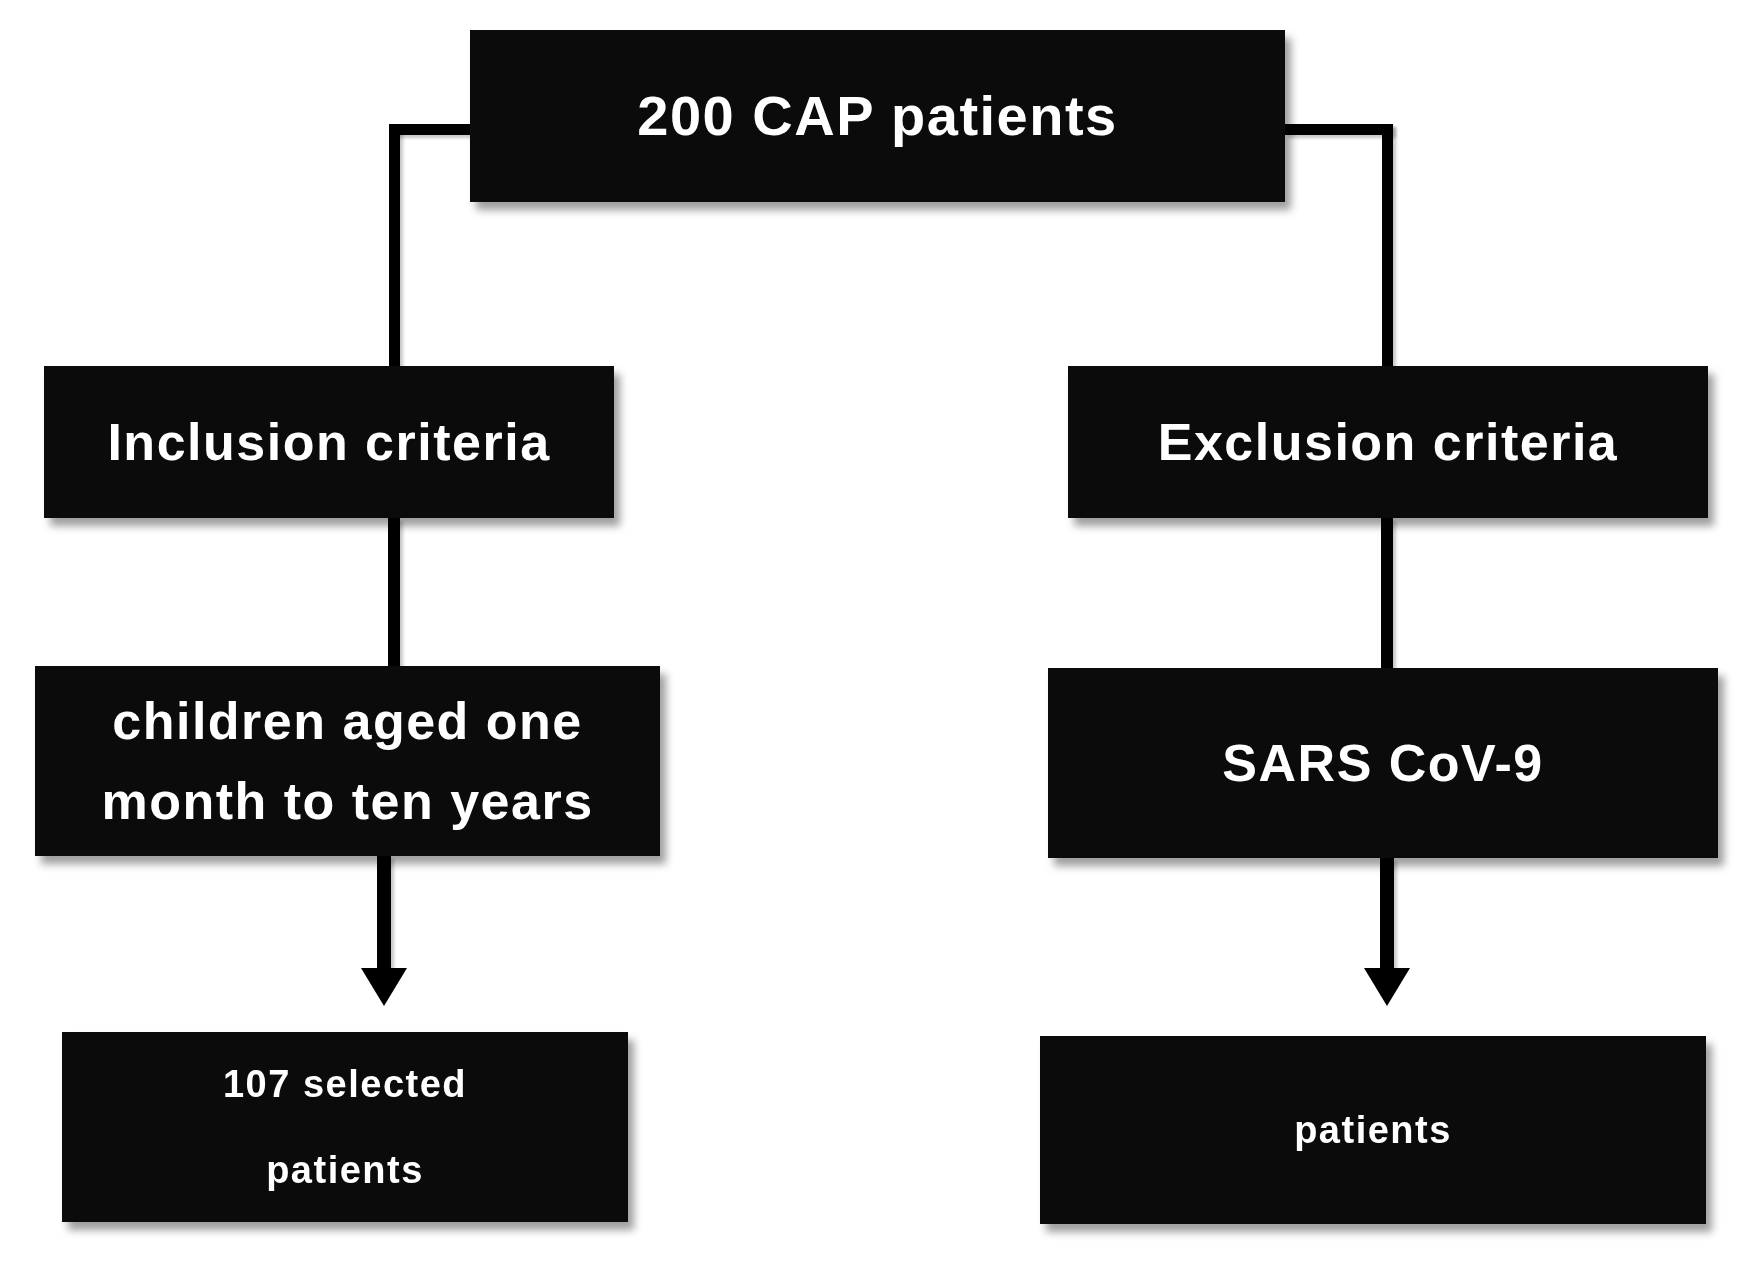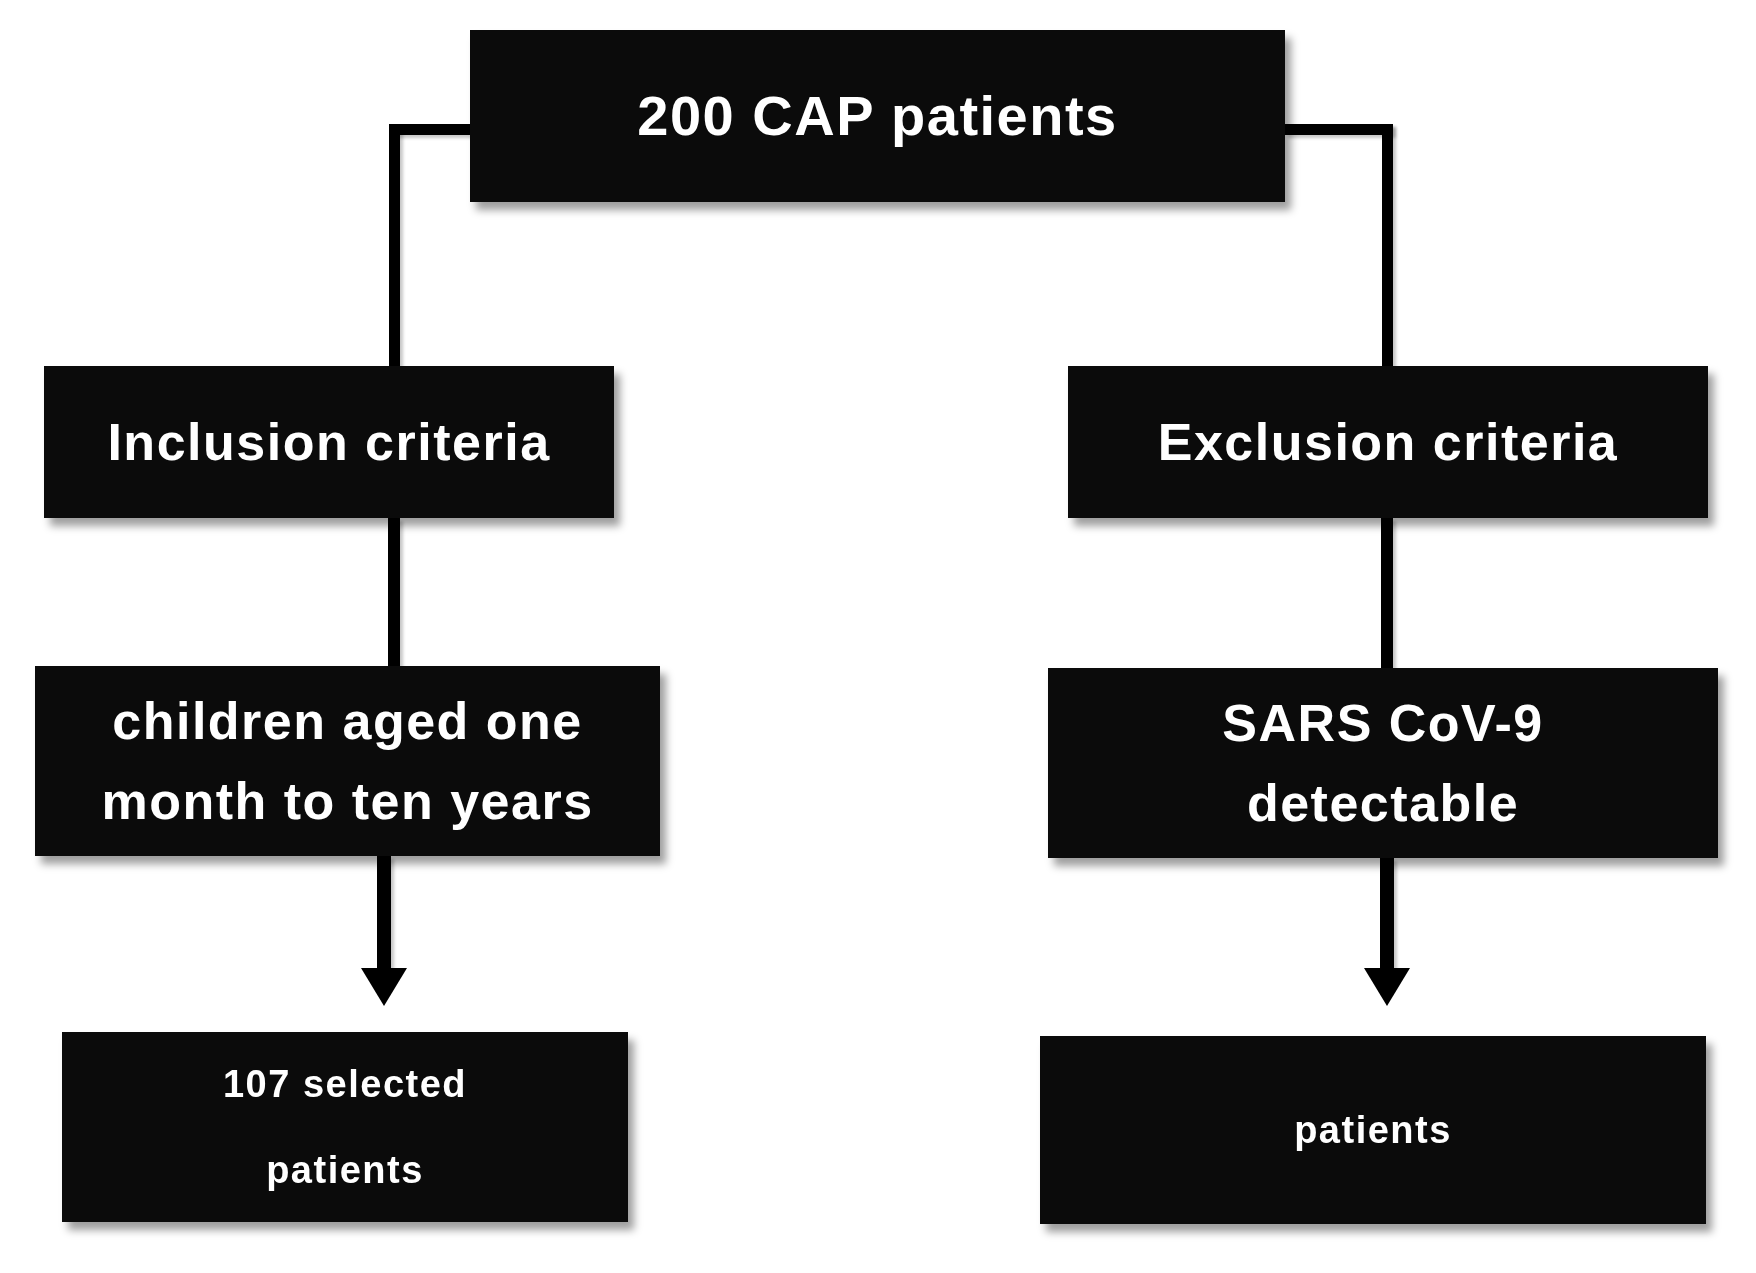--- a/index.html
+++ b/index.html
@@ -101,21 +101,20 @@
     <span class="line">children aged one</span>
     <span class="line">month to ten years</span>
   </div>
 
   <div class="node fs-criteria" id="node-exclusion">
     <span class="line">Exclusion criteria</span>
   </div>
 
   <div class="node fs-detail" id="node-sars">
     <span class="line">SARS CoV-9</span>
-    <span class="line">detectable</span>
   </div>
 
   <div class="node fs-result" id="node-selected">
     <span class="line">107 selected</span>
     <span class="line">patients</span>
   </div>
 
   <div class="node fs-result" id="node-nonselected">
     <span class="line">patients</span>
   </div>

